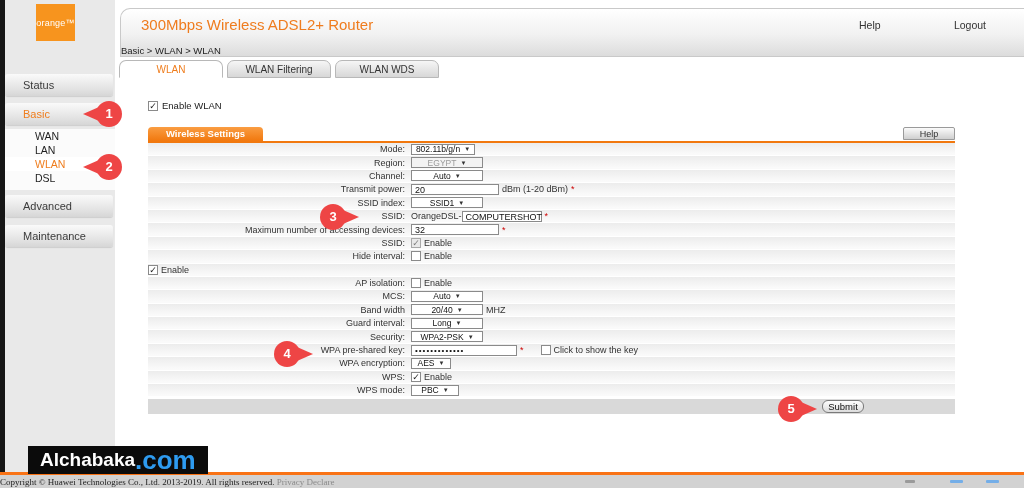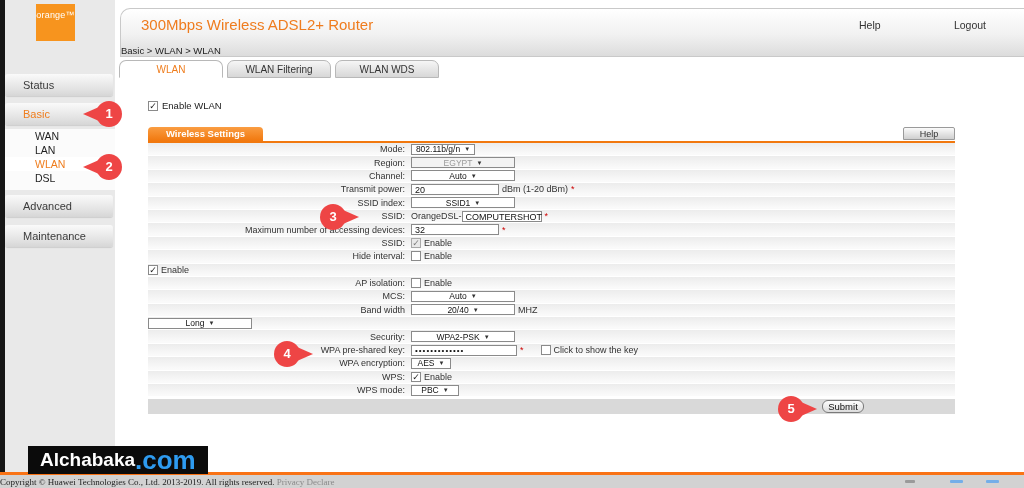--- a/index.html
+++ b/index.html
@@ -6,21 +6,21 @@
   html,body { width:1024px; height:488px; overflow:hidden; }
   body { font-family:"Liberation Sans", sans-serif; background:#ffffff; position:relative; }
   .stage { position:absolute; left:0; top:0; width:1024px; height:488px; background:#fff; }
 
   
   .edge-strip { position:absolute; left:0; top:0; width:5px; height:472px; background:#161616; }
 
   
   .sidebar { position:absolute; left:5px; top:0; width:110px; height:472px; background:#e9e9e9; }
   .logo-box { position:absolute; left:31px; top:4px; width:39px; height:37px; background:#f7941e; display:flex; align-items:flex-end; justify-content:center; }
-  .logo-box span { color:#fff; font-size:9px; padding-bottom:21px; letter-spacing:.2px; }
+  .logo-box span { color:#fff; font-size:9px; padding-bottom:13px; letter-spacing:.2px; }
   .nav-section { position:absolute; left:0; width:108px; height:22px; line-height:22px; padding-left:18px;
     background:linear-gradient(180deg,#fafafa 0%,#e2e2e2 70%,#d6d6d6 100%); border-radius:3px;
     font-size:11px; color:#3b3b3b; box-shadow:0 1px 1px rgba(0,0,0,.12); cursor:pointer; }
   .nav-section.active { color:#ef7d1d; }
   .nav-sub-wrap { position:absolute; left:0; top:129px; width:110px; height:61px; background:#fbfbfb; }
   .nav-sub { height:14px; line-height:14px; padding-left:30px; font-size:10.5px; color:#1e1e1e; cursor:pointer; }
   .nav-sub.active { color:#ef7d1d; background:#ffffff; }
 
   
   .header-bar { position:absolute; left:120px; top:8px; width:904px; height:49px;
@@ -59,21 +59,21 @@
 
   .frow { display:flex; align-items:center; height:13.4px; border-bottom:1px solid #ffffff;
     background:linear-gradient(180deg,#ececec 0%,#fafafa 90%); font-size:9px; color:#333; }
   .flabel { width:263px; text-align:right; padding-right:6px; flex:none; }
   .fctrl { display:flex; align-items:center; gap:3px; flex:1; min-width:0; }
 
   .sel { display:inline-flex; justify-content:center; align-items:center; height:11px;
     border:1px solid #8a8a8a; background:#fff; font-size:8.5px; color:#111; padding:0 3px; cursor:pointer; flex:none; }
   .sel .arr { font-size:6px; color:#333; margin-left:4px; }
   .sel.dis { background:#f3f3f3; color:#9a9a9a; cursor:default; }
-  .w62 { width:64px; } .w88 { width:104px; } .w40 { width:40px; } .w48 { width:48px; }
+  .w62 { width:64px; } .w88 { width:72px; } .w40 { width:40px; } .w48 { width:48px; }
 
   .inp { display:inline-block; height:11px; line-height:10px; border:1px solid #8a8a8a; background:#fff;
     font-size:9px; color:#111; padding:0 3px; flex:none; }
   .iw88 { width:88px; } .iw80 { width:80px; } .iw105 { width:106px; letter-spacing:1px; font-size:8px; }
 
   .star { color:#cc0000; font-size:9px; }
   .sfx { color:#333; }
   .cbl { color:#333; }
 
   .submit-bar { position:relative; height:15px; margin-top:2px; background:#d9d9d9; }
@@ -274,20 +274,21 @@
       <div class="fctrl">
         <span class="sel w88">
             <span>20/40</span>
             <span class="arr">▼</span>
           </span>
         <span class="sfx">MHZ</span>
       </div>
     </div>
 
     <div class="frow">
+      <div class="flabel">Guard interval:</div>
       <div class="fctrl">
         <span class="sel w88">
             <span>Long</span>
             <span class="arr">▼</span>
           </span>
       </div>
     </div>
 
     <div class="frow">
       <div class="flabel">Security:</div>

